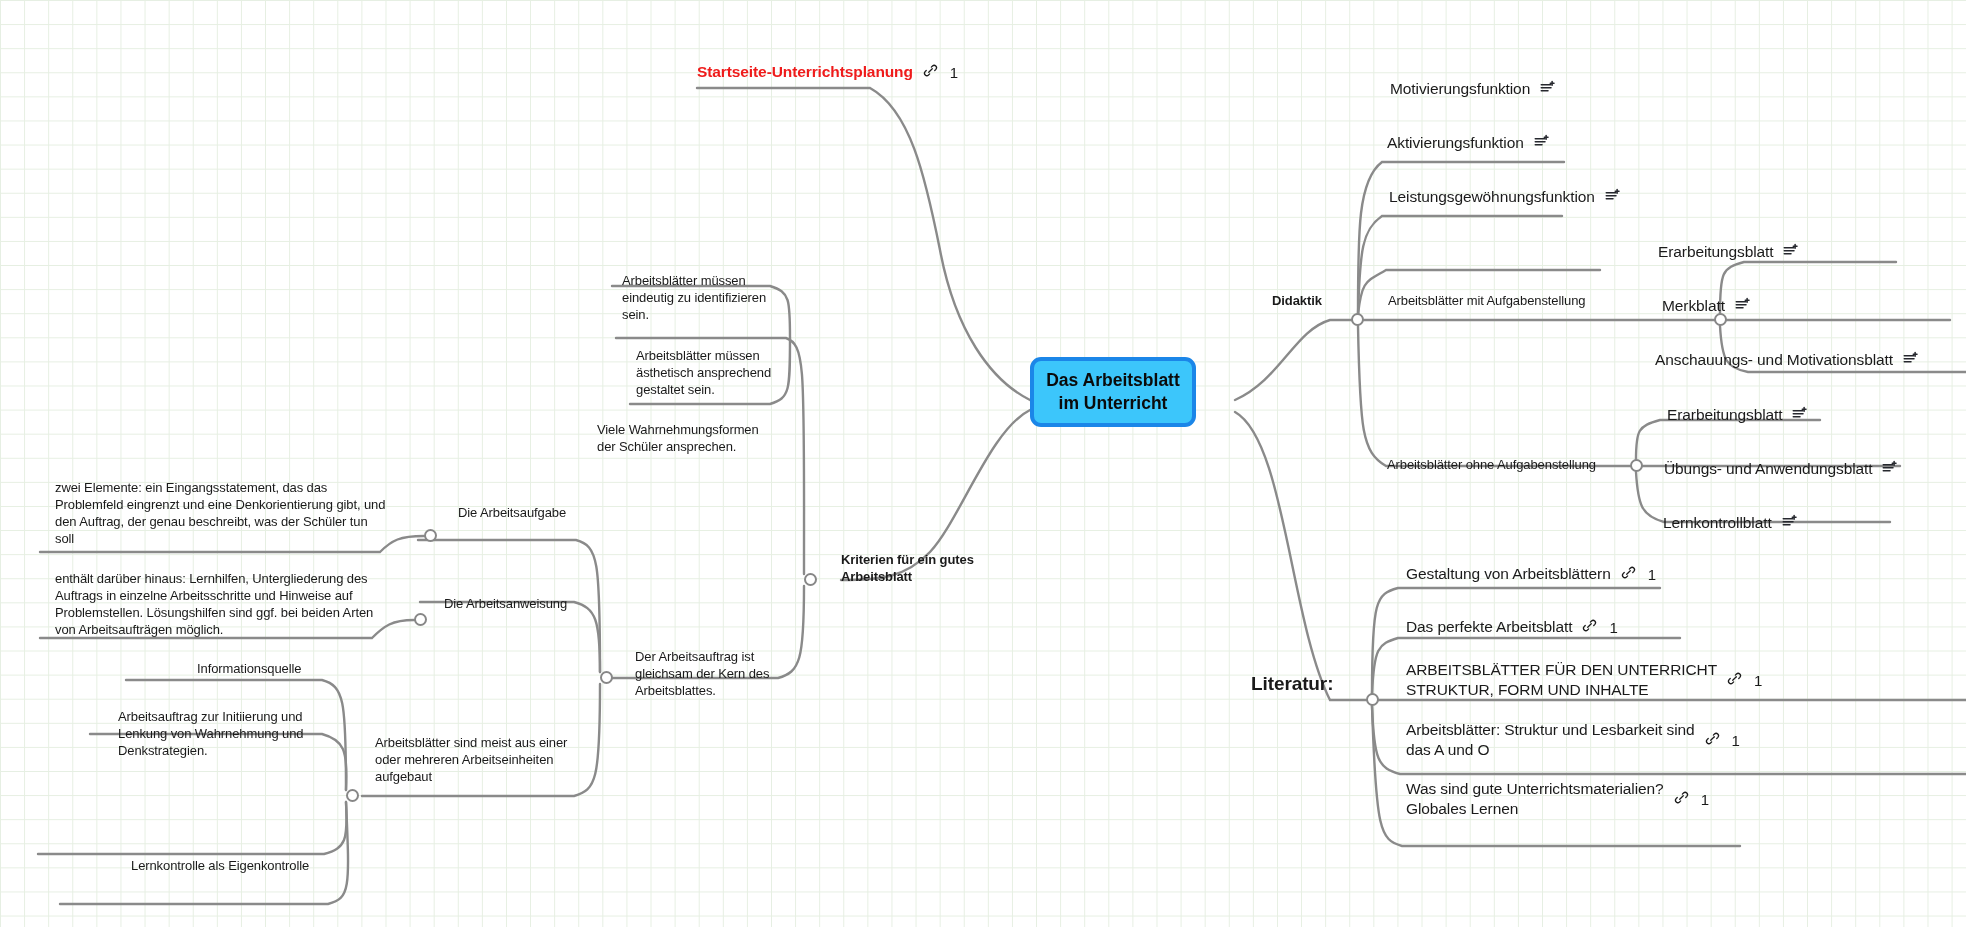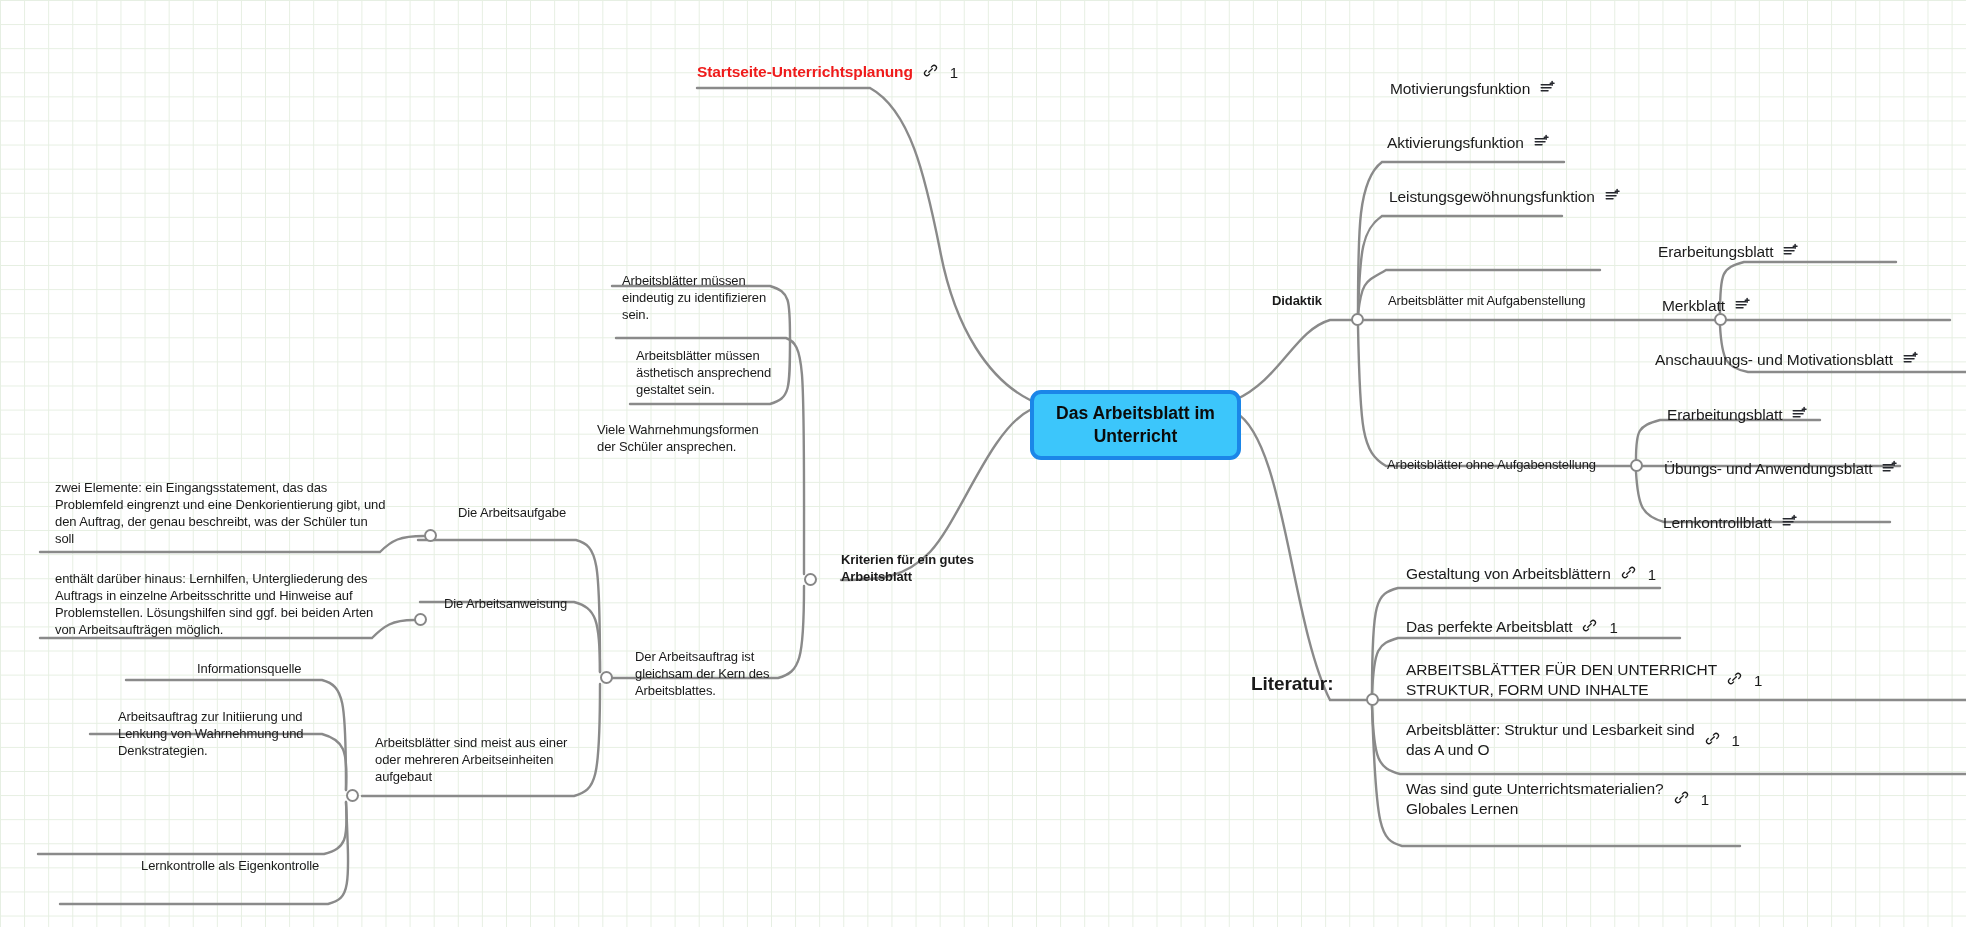--- a/index.html
+++ b/index.html
@@ -103,21 +103,21 @@
 
       <path d="M414 620 C 392 620 384 626 372 638 L 40 638"></path>
 
       <path d="M346 790 C 346 700 344 686 322 680 L 126 680"></path>
       <path d="M346 790 C 348 750 344 740 322 734 L 90 734"></path>
       <path d="M346 802 C 348 840 346 848 324 854 L 38 854"></path>
       <path d="M346 802 C 350 890 350 898 328 904 L 60 904"></path>
     </g>
   </svg>
 
-  <div class="central" style="left:1030px;top:390px;width:211px;height:70px;">Das Arbeitsblatt im Unterricht</div>
+  <div class="central" style="left:1030px;top:357px;width:166px;height:70px;">Das Arbeitsblatt im Unterricht</div>
 
   <div class="row red" style="left:697px;top:62px;">
     <span class="txt">Startseite-Unterrichtsplanung</span>
     <span class="ico">
       <svg width="17" height="17" viewBox="0 0 24 24" fill="none" stroke="#1a1a1a" stroke-width="1.8" stroke-linecap="round">
         <path d="M9.5 14.5 L14.5 9.5"></path>
         <path d="M13.2 7.2 l1.6-1.6 a3.4 3.4 0 0 1 4.8 4.8 l-1.6 1.6"></path>
         <path d="M10.8 16.8 l-1.6 1.6 a3.4 3.4 0 0 1 -4.8 -4.8 l1.6 -1.6"></path>
       </svg>
     </span>
@@ -350,15 +350,15 @@
 
   <div class="lbl" style="left:375px;top:734px;">Arbeitsblätter sind meist aus einer
 oder mehreren Arbeitseinheiten
 aufgebaut</div>
   <div class="node-circle" style="left:346px;top:789px;"></div>
 
   <div class="lbl" style="left:197px;top:660px;">Informationsquelle</div>
   <div class="lbl" style="left:118px;top:708px;">Arbeitsauftrag zur Initiierung und
 Lenkung von Wahrnehmung und
 Denkstrategien.</div>
-  <div class="lbl" style="left:141px;top:857px;">Lernkontrolle als Eigenkontrolle</div>
+  <div class="lbl" style="left:131px;top:857px;">Lernkontrolle als Eigenkontrolle</div>
 
 </div>
 
 </body></html>

